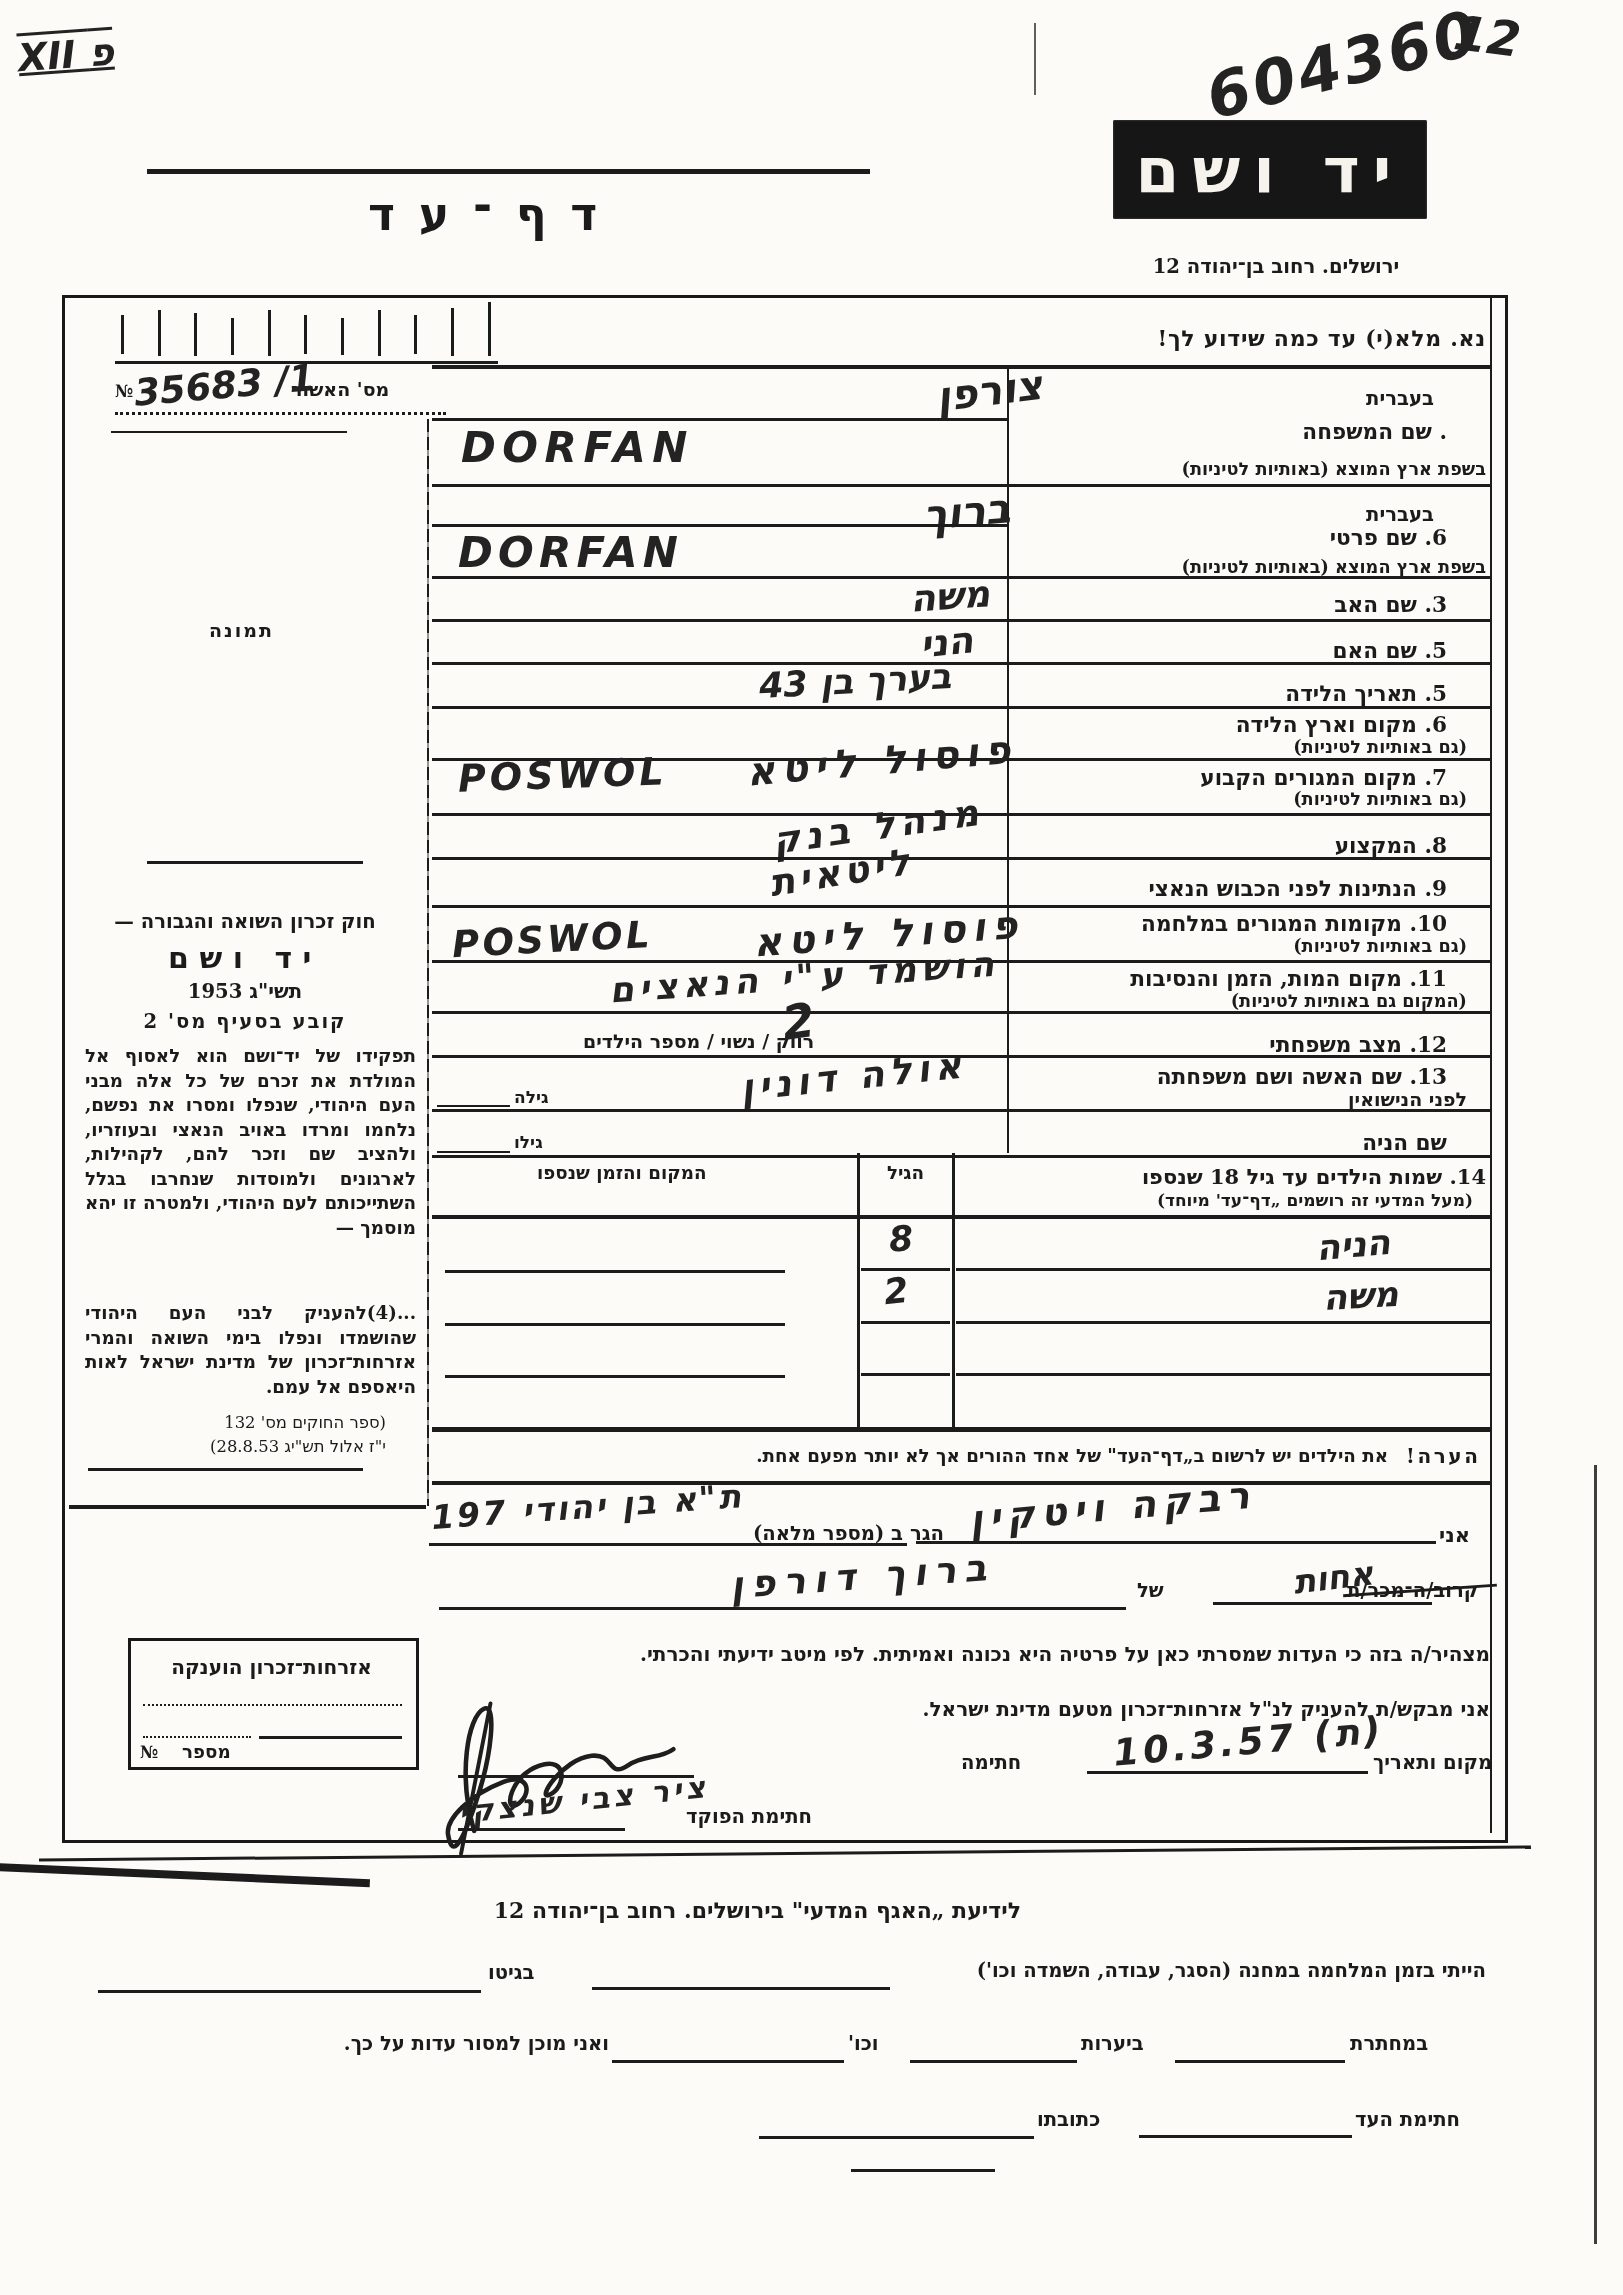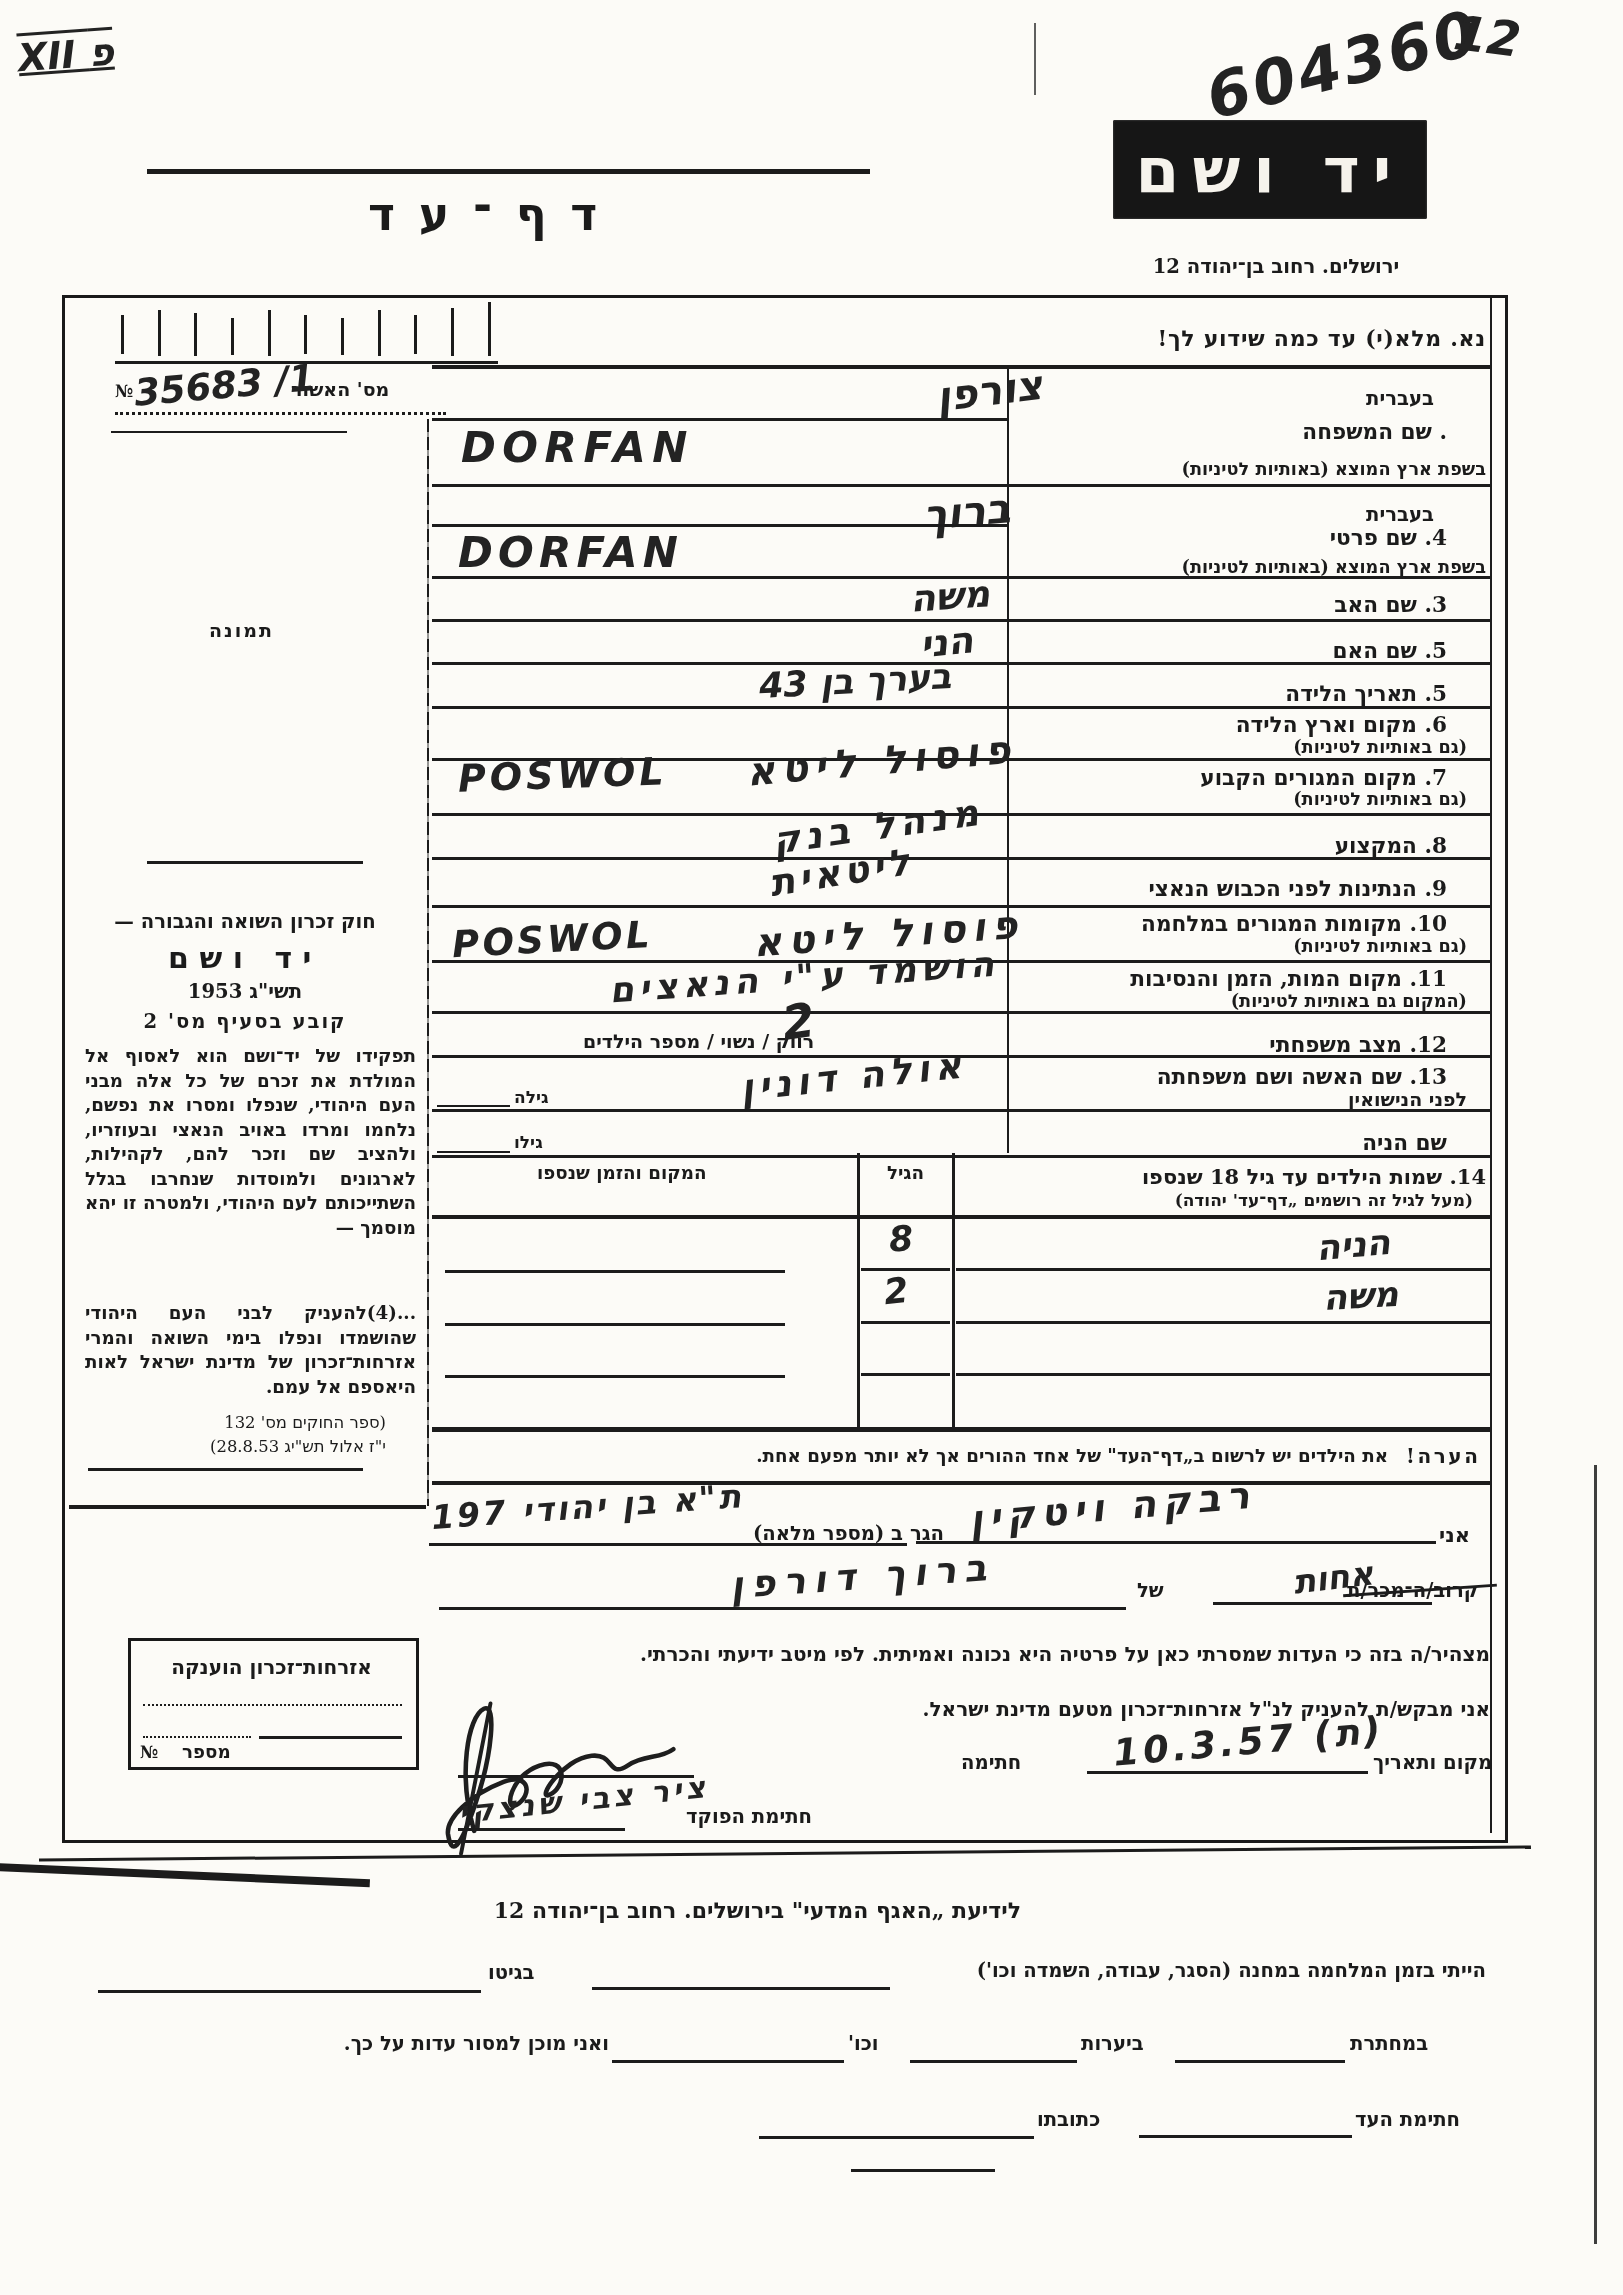--- a/index.html
+++ b/index.html
@@ -67,21 +67,21 @@
   <div class="hw" style="left:936px;top:367px;font-size:41px;transform:rotate(-7deg);">צורפן</div>
   <div class="ln" style="left:432px;top:418px;width:575px;height:2.6px;"></div>
   <div class="t right" style="left:1015px;top:419px;width:432px;font-size:21.6px;">. שם המשפחה</div>
   <div class="hw" dir="ltr" style="left:461px;top:423px;font-size:42px;letter-spacing:6.5px;">DORFAN</div>
   <div class="t right" style="left:1015px;top:458px;width:471px;font-size:17.7px;">בשפת ארץ המוצא (באותיות לטיניות)</div>
   <div class="ln" style="left:432px;top:484px;width:1058px;height:2.6px;"></div>
 
   <div class="t right" style="left:1015px;top:503px;width:419px;font-size:19.6px;">בעברית</div>
   <div class="hw" style="left:923px;top:488px;font-size:41px;transform:rotate(-5deg);">ברוך</div>
   <div class="ln" style="left:432px;top:524px;width:575px;height:2.6px;"></div>
-  <div class="t right" style="left:1015px;top:525px;width:432px;font-size:21.6px;">4. שם פרטי</div>
+  <div class="t right" style="left:1015px;top:525px;width:432px;font-size:21.6px;">6. שם פרטי</div>
   <div class="hw" dir="ltr" style="left:458px;top:528px;font-size:42px;letter-spacing:5.2px;">DORFAN</div>
   <div class="t right" style="left:1015px;top:556px;width:471px;font-size:17.7px;">בשפת ארץ המוצא (באותיות לטיניות)</div>
   <div class="ln" style="left:432px;top:576px;width:1058px;height:2.6px;"></div>
 
   <div class="t right" style="left:1015px;top:592px;width:432px;font-size:21.6px;">3. שם האב</div>
   <div class="hw" style="left:910px;top:575px;font-size:37px;transform:rotate(-4deg);">משה</div>
   <div class="ln" style="left:432px;top:619px;width:1058px;height:2.6px;"></div>
 
   <div class="t right" style="left:1015px;top:638px;width:432px;font-size:21.6px;">5. שם האם</div>
   <div class="hw" style="left:920px;top:621px;font-size:37px;transform:rotate(-6deg);">הני</div>
@@ -130,21 +130,21 @@
   <div class="hw" style="left:740px;top:1055px;font-size:37px;transform:rotate(-6deg);letter-spacing:5.2px;">אולה דונין</div>
   <div class="t" style="left:514px;top:1087px;font-size:17px;">גילה</div>
   <div class="ln" style="left:437px;top:1105px;width:73px;height:2px;"></div>
   <div class="ln" style="left:432px;top:1109px;width:1058px;height:2.6px;"></div>
   <div class="t right" style="left:1015px;top:1130px;width:432px;font-size:21.6px;">שם הניה</div>
   <div class="t" style="left:514px;top:1132px;font-size:17px;">גילו</div>
   <div class="ln" style="left:437px;top:1151px;width:73px;height:2px;"></div>
   <div class="ln" style="left:432px;top:1155px;width:1058px;height:2.6px;"></div>
 
   <div class="t right" style="left:1015px;top:1164px;width:471px;font-size:21px;">14. שמות הילדים עד גיל 18 שנספו</div>
-  <div class="t right" style="left:1015px;top:1190px;width:458px;font-size:17px;">(מעל לגיל זה רושמים „דף־עד' יהודה)</div>
+  <div class="t right" style="left:1015px;top:1190px;width:458px;font-size:17px;">(מעל המדעי זה רושמים „דף־עד' מיוחד)</div>
   <div class="t center" style="left:859px;top:1162px;width:93px;font-size:18.3px;">הגיל</div>
   <div class="t" style="left:537px;top:1162px;font-size:18.3px;">המקום והזמן שנספו</div>
   <div class="ln" style="left:432px;top:1215px;width:1058px;height:3.9px;"></div>
   <div class="ln" style="left:952px;top:1153px;width:2.6px;height:275px;"></div>
   <div class="ln" style="left:857px;top:1153px;width:2.6px;height:275px;"></div>
 
   <div class="hw" style="left:1316px;top:1225px;font-size:35px;transform:rotate(-5deg);">הניה</div>
   <div class="hw" dir="ltr" style="left:889px;top:1219px;font-size:35px;transform:rotate(-4deg);">8</div>
   <div class="ln" style="left:956px;top:1268px;width:535px;height:2.6px;"></div>
   <div class="ln" style="left:861px;top:1268px;width:89px;height:2.6px;"></div>

